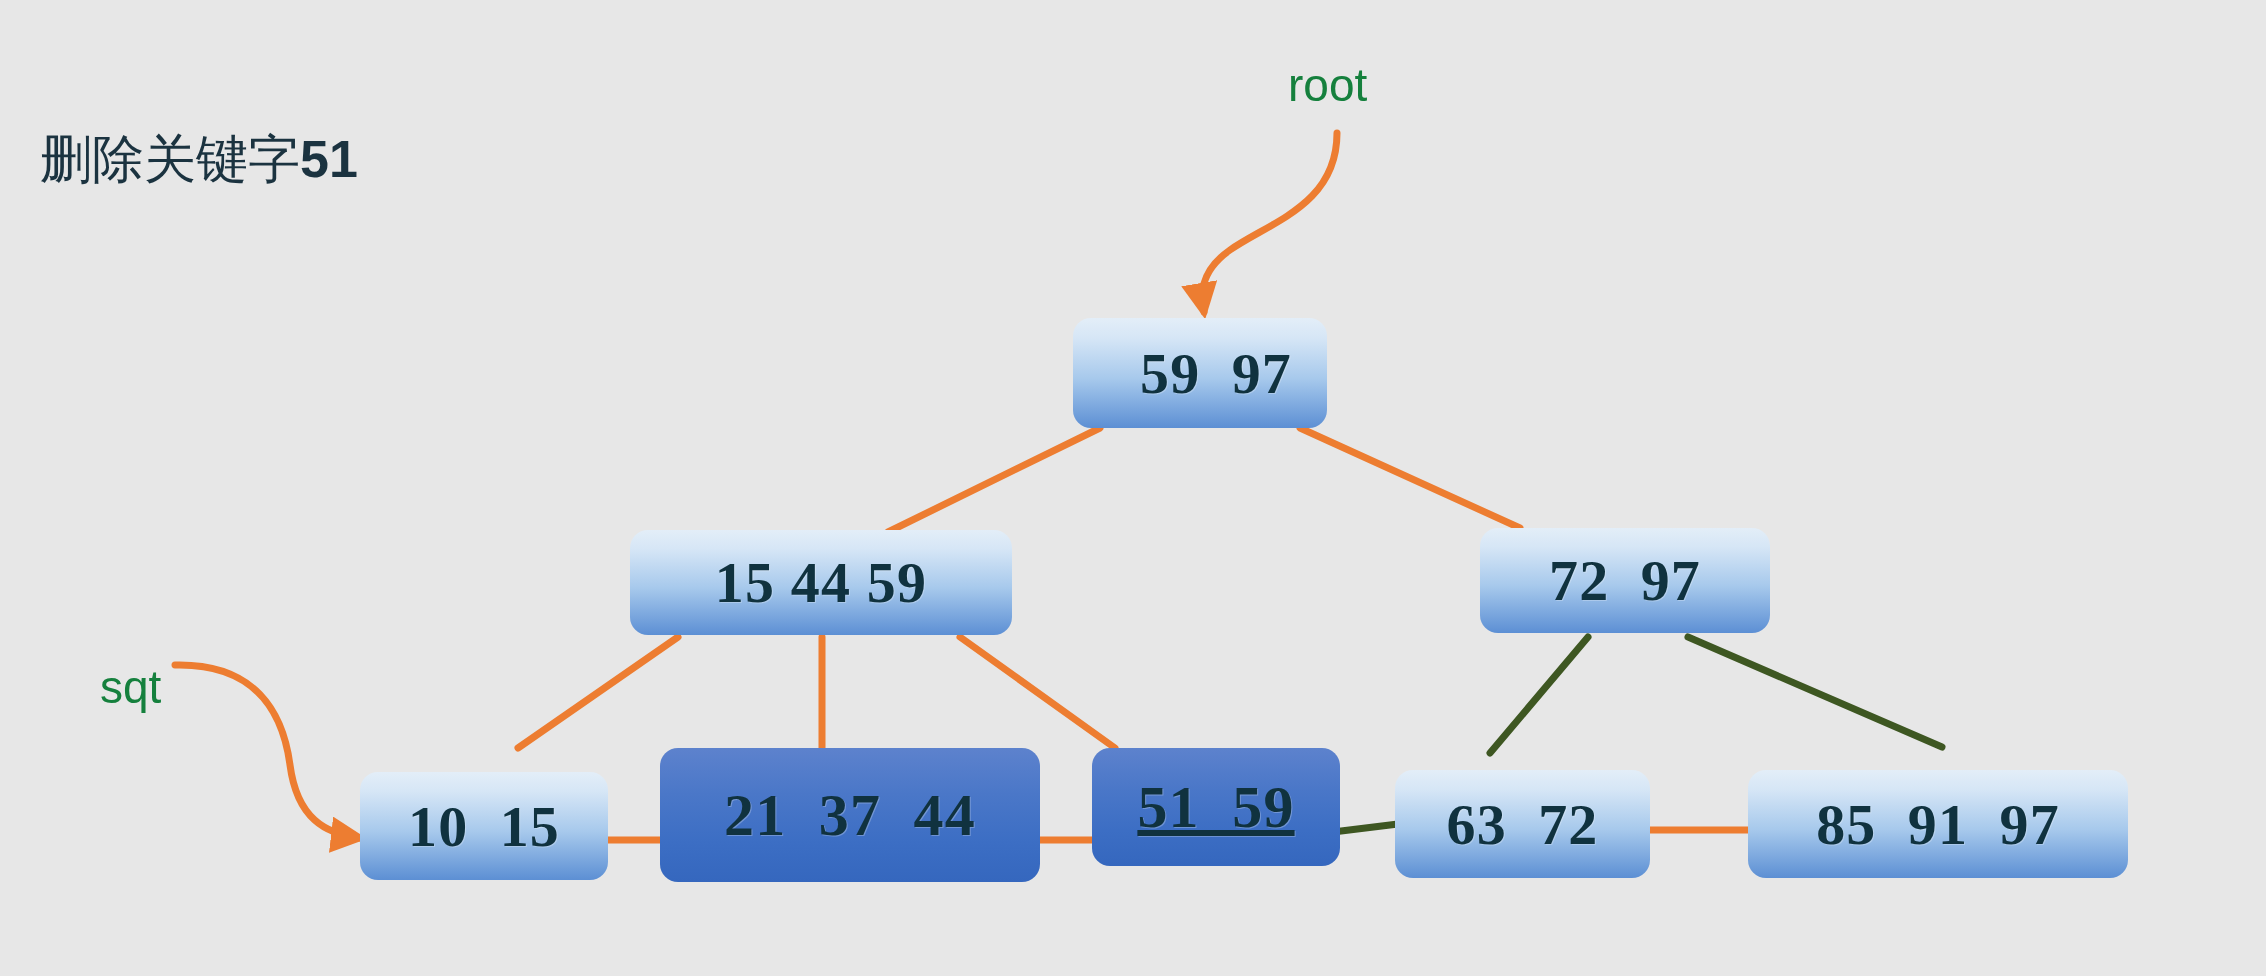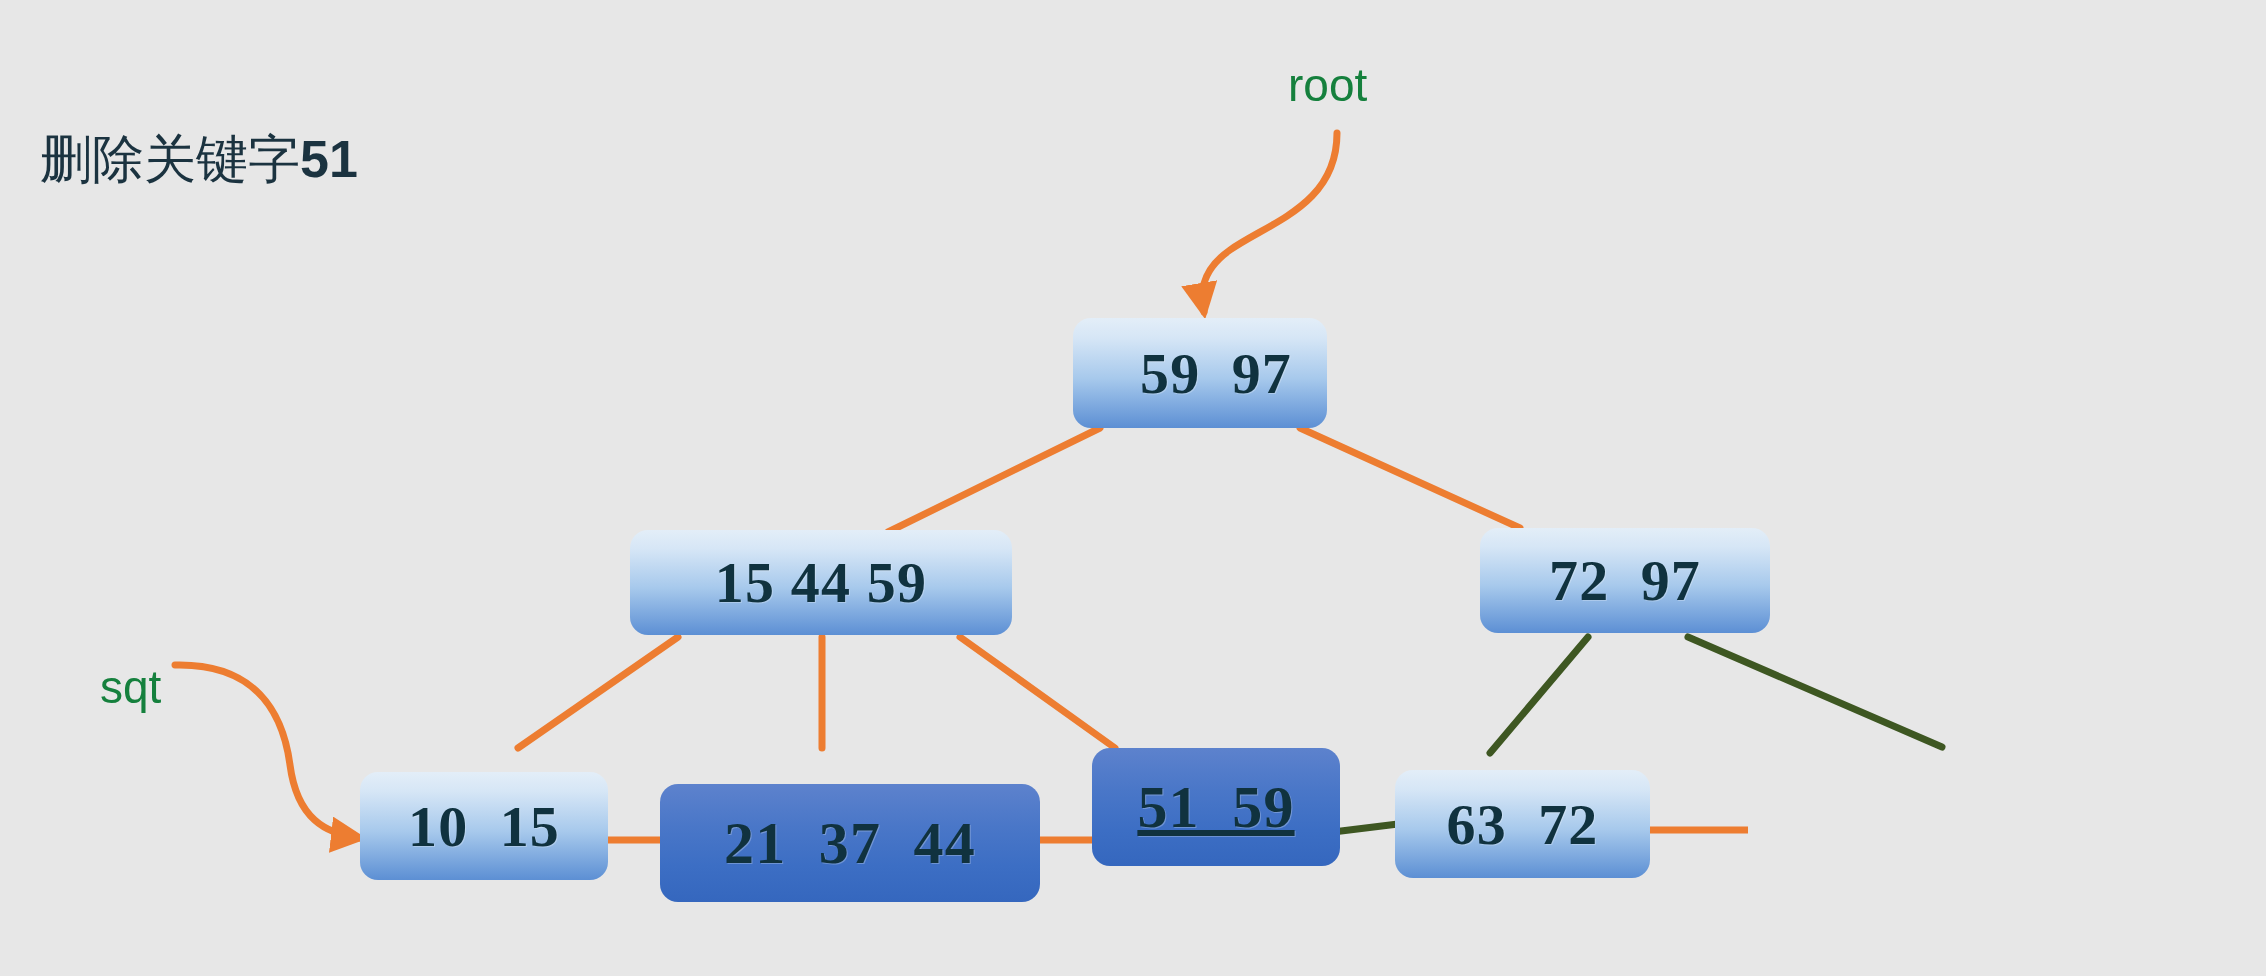--- a/index.html
+++ b/index.html
@@ -104,20 +104,21 @@
   <div class="label" style="left:100px; top:638px; font-size:46px;margin-top:22px;">sqt</div>
 
   <div class="node light" style="left:1073px; top:318px; width:254px; height:110px; font-size:58px;padding-left:32px;">59  97</div>
 
   <div class="node light" style="left:630px; top:530px; width:382px; height:105px; font-size:58px;">15 44 59</div>
 
   <div class="node light" style="left:1480px; top:528px; width:290px; height:105px; font-size:58px;">72  97</div>
 
   <div class="node light" style="left:360px; top:772px; width:248px; height:108px; font-size:58px;">10  15</div>
 
-  <div class="node dark" style="left:660px; top:784px; width:380px; height:118px; font-size:60px;">21  37  44</div>
+  <div class="node dark" style="left:660px; top:748px; width:380px; height:134px; font-size:60px;">21  37  44</div>
 
   <div class="node dark" style="left:1092px; top:748px; width:248px; height:118px; font-size:60px;text-decoration:underline;">51  59</div>
 
   <div class="node light" style="left:1395px; top:770px; width:255px; height:108px; font-size:58px;">63  72</div>
 
+  <div class="node light" style="left:1748px; top:770px; width:380px; height:108px; font-size:58px;">85  91  97</div>
 
 </div>
 
 </body></html>

